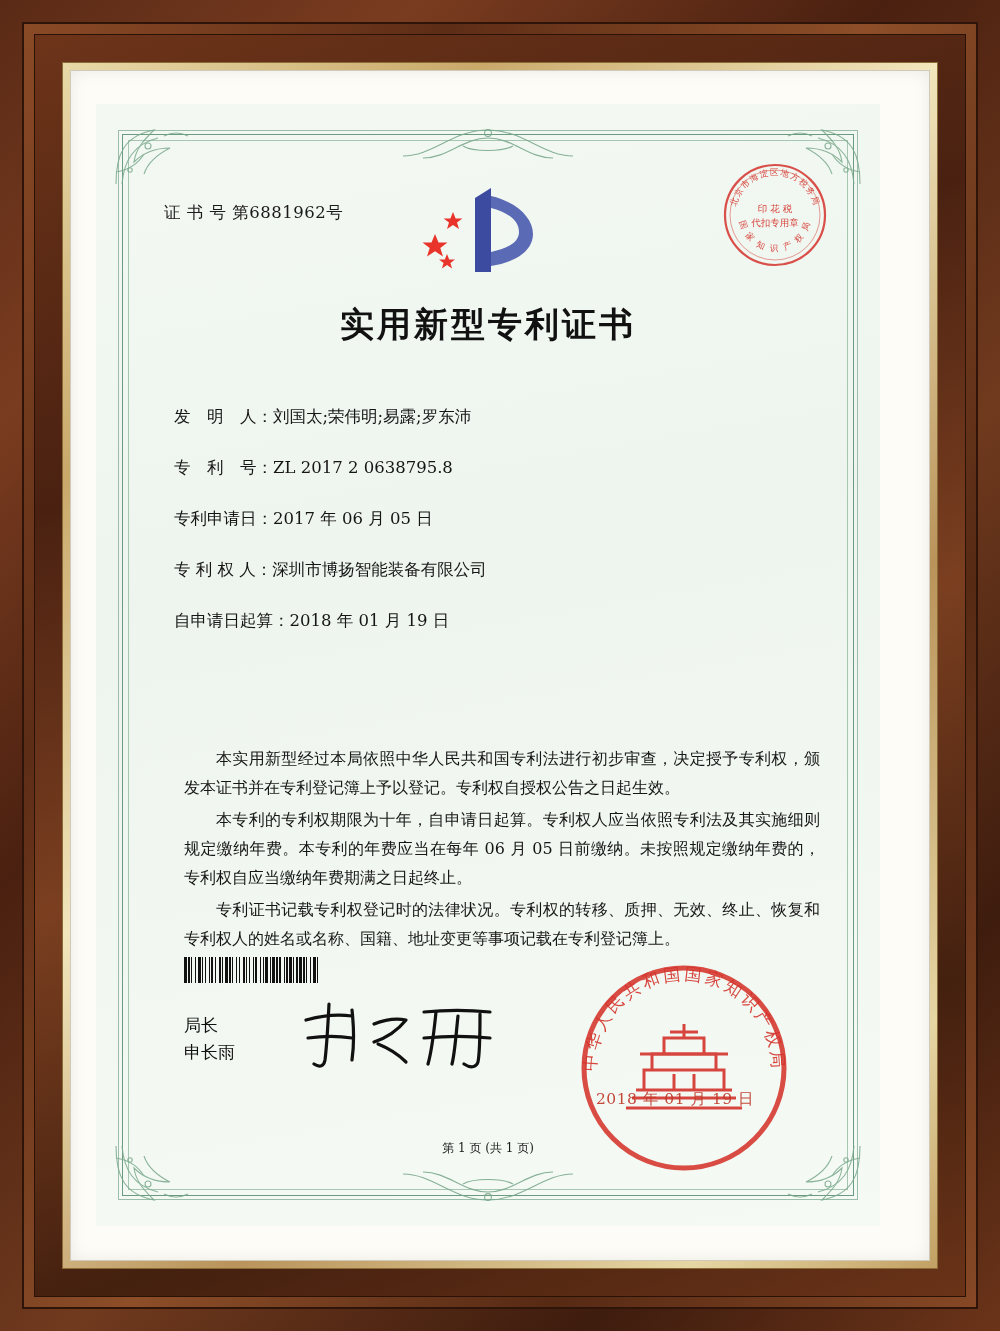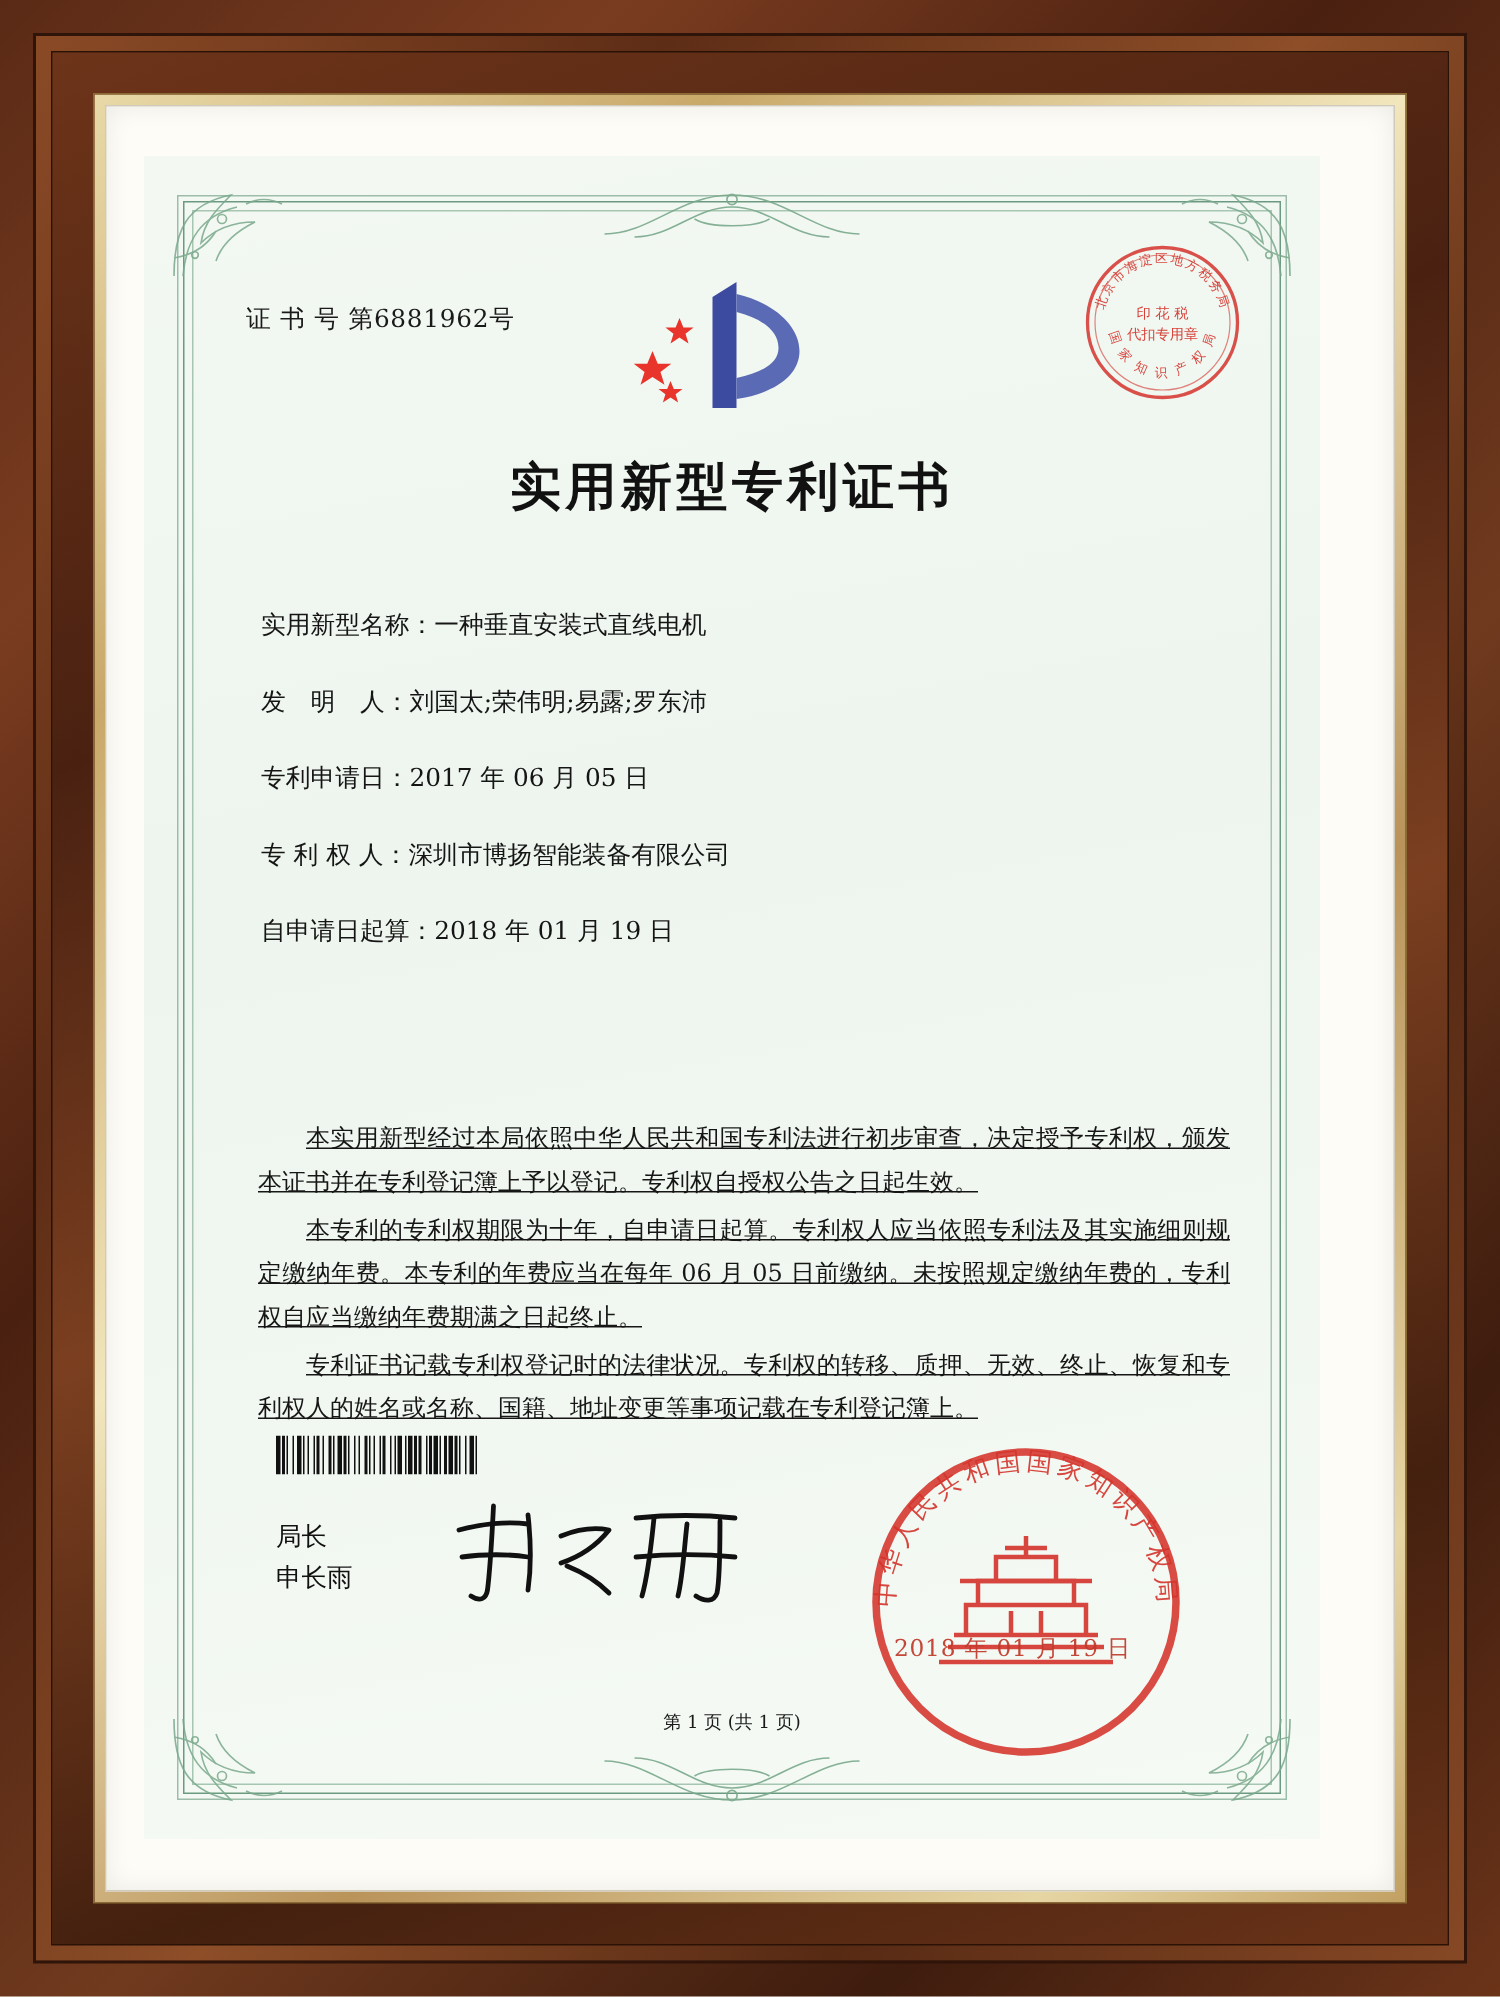--- a/index.html
+++ b/index.html
@@ -166,23 +166,22 @@
     position: absolute;
     left: 76px; top: 640px;
     width: 648px;
     font-size: 16px;
     line-height: 29px;
     color: #161616;
     font-family: "DejaVu Serif", "Liberation Serif", serif;
     text-align: justify;
   }
   .body-text p {
-    margin: 0 0 3px 0;
+    margin: 0 0 3px 12px;
     text-indent: 2em;
-    text-decoration: underline;
   }
 
   
   .barcode {
     position: absolute;
     left: 88px; top: 853px;
     width: 218px; height: 26px;
     overflow: hidden;
     line-height: 0;
   }
@@ -335,26 +334,26 @@
     </text>
     <text font-size="8.5" fill="#d4332b" font-family="'DejaVu Serif', serif" letter-spacing="1.8" opacity="0.9">
       <textPath href="#arcBot" startOffset="50%" text-anchor="middle">国 家 知 识 产 权 局</textPath>
     </text>
     <text x="53" y="50" font-size="9.5" fill="#d4332b" text-anchor="middle" font-family="'DejaVu Serif', serif" opacity="0.92">印 花 税</text>
     <text x="53" y="64" font-size="9.5" fill="#d4332b" text-anchor="middle" font-family="'DejaVu Serif', serif" opacity="0.92">代扣专用章</text>
   </svg>
 
   <div class="fields">
     <div class="field-row">
-      <span class="field-label">实用新型名称：</span>
-      <span class="field-value">一种垂直安装式直线电机</span>
+      <span class="field-label">发　明　人：</span>
+      <span class="field-value">刘国太;荣伟明;易露;罗东沛</span>
     </div>
     <div class="field-row">
-      <span class="field-label">发　明　人：</span>
-      <span class="field-value">刘国太;荣伟明;易露;罗东沛</span>
+      <span class="field-label">专　利　号：</span>
+      <span class="field-value">ZL 2017 2 0638795.8</span>
     </div>
     <div class="field-row">
       <span class="field-label">专利申请日：</span>
       <span class="field-value">2017 年 06 月 05 日</span>
     </div>
     <div class="field-row">
       <span class="field-label">专 利 权 人：</span>
       <span class="field-value">深圳市博扬智能装备有限公司</span>
     </div>
     <div class="field-row">

